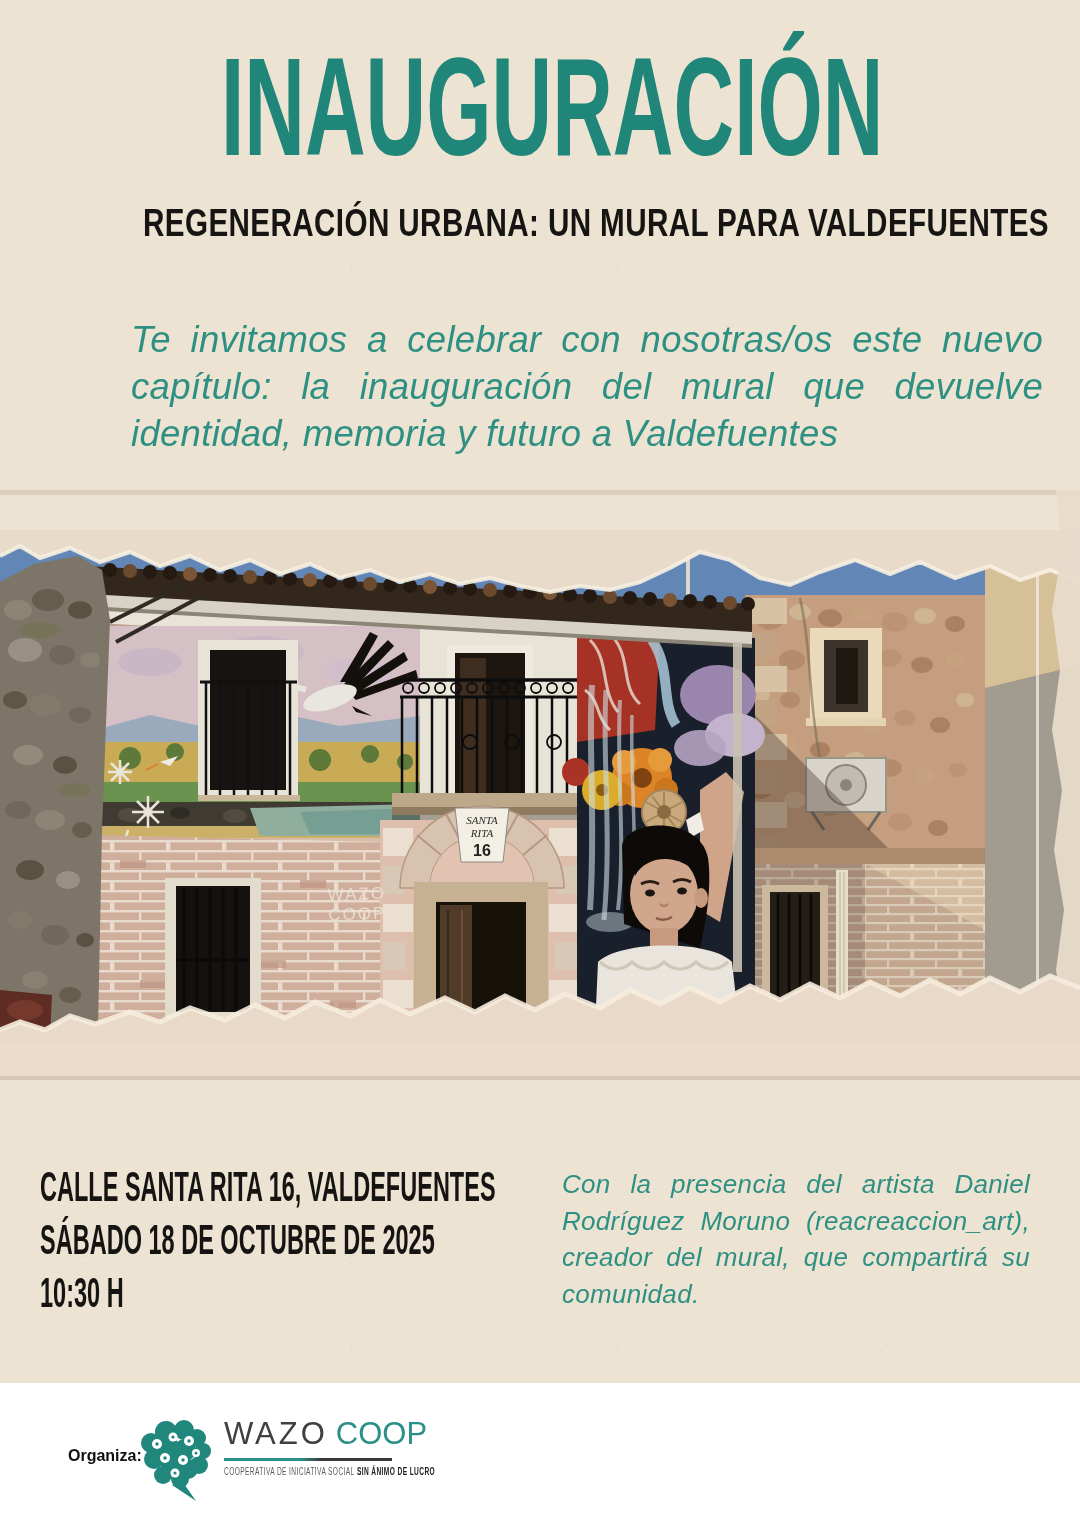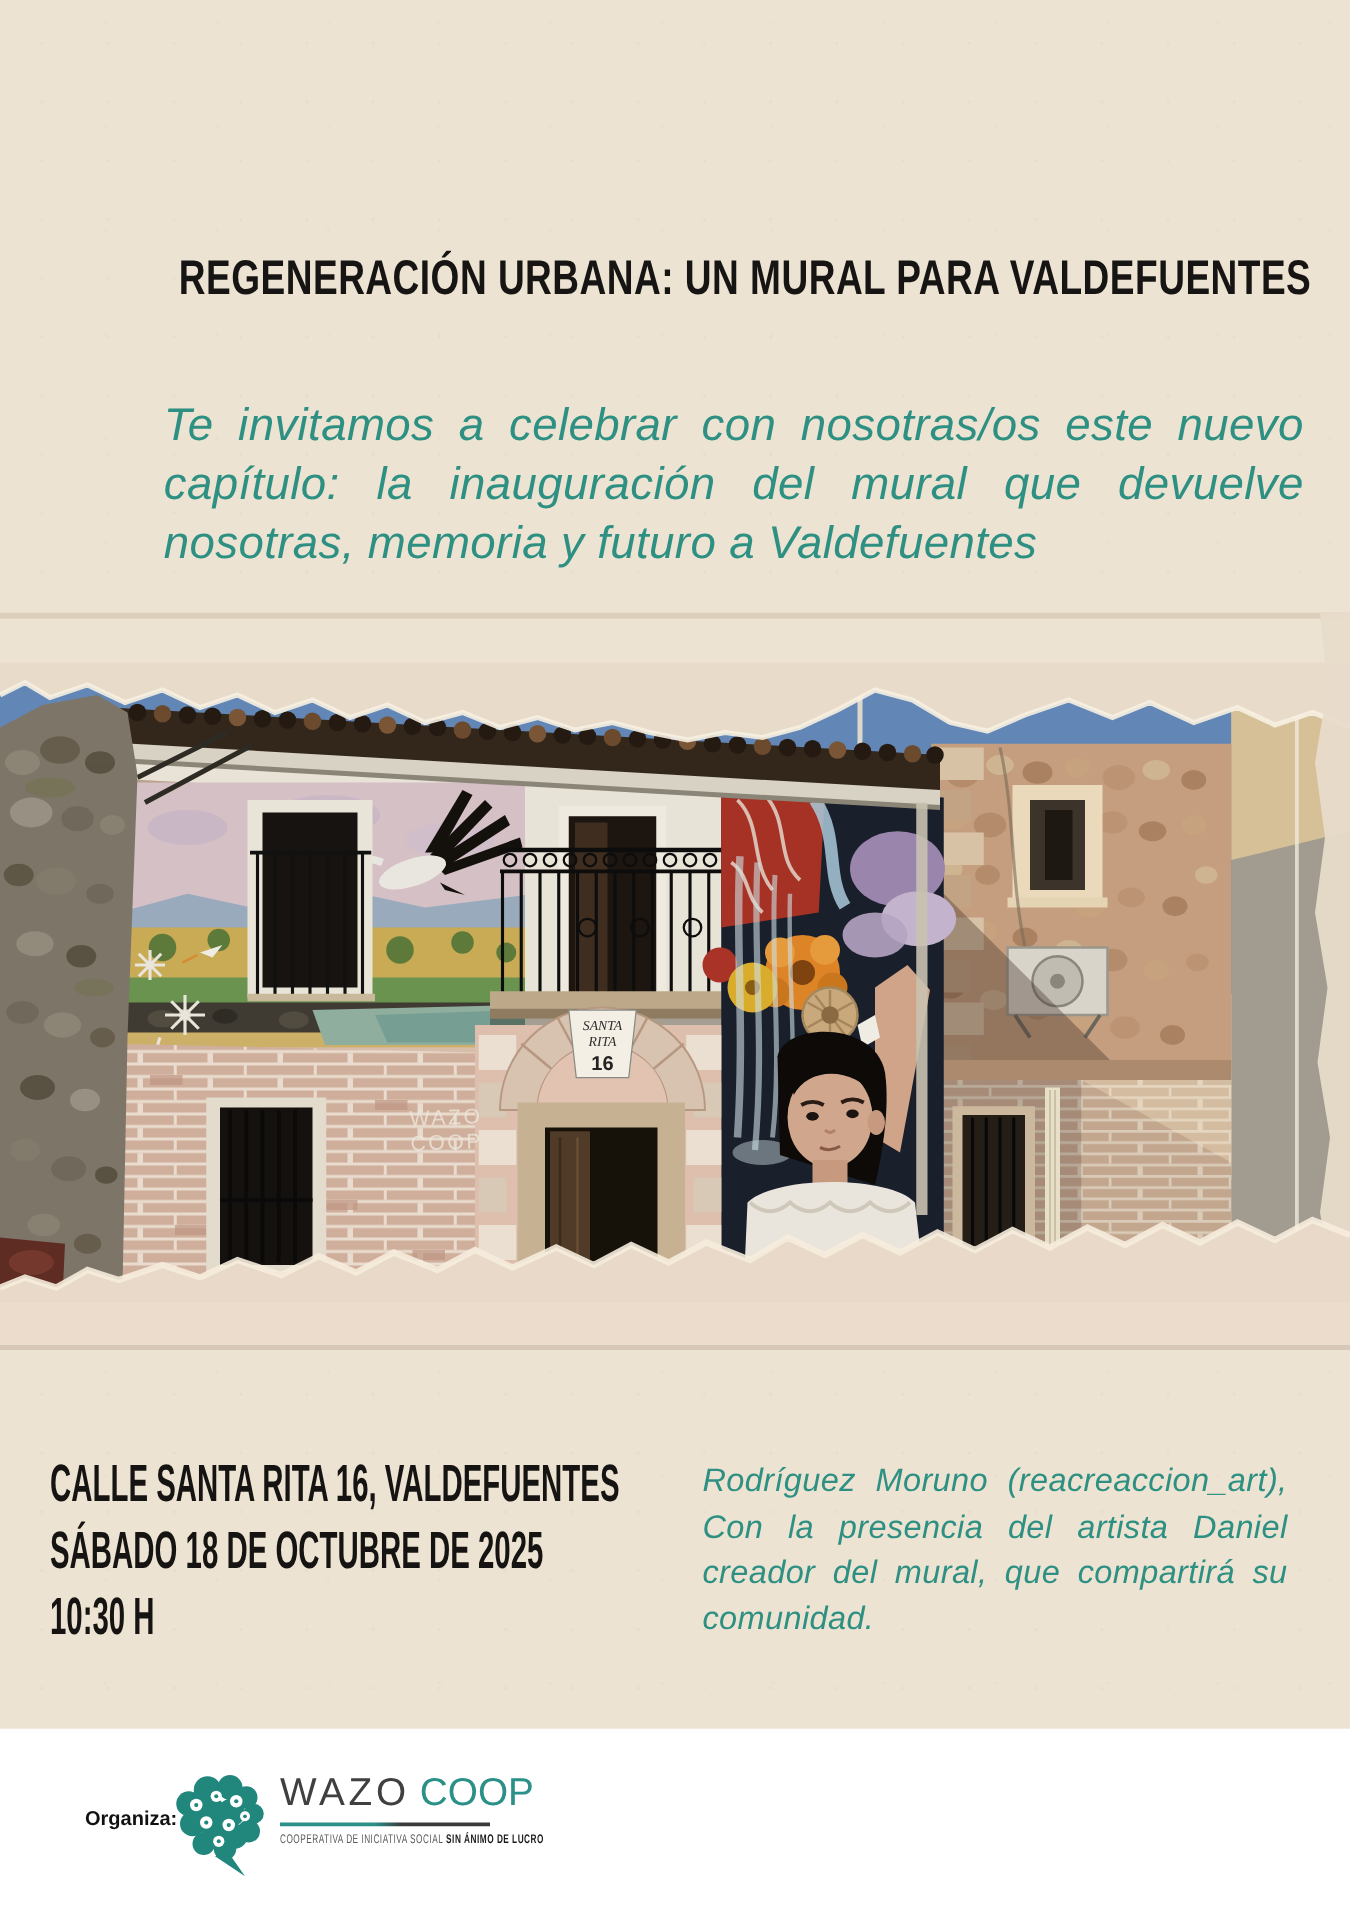--- a/index.html
+++ b/index.html
@@ -48,29 +48,32 @@
     background:linear-gradient(90deg,#2a9088 0%,#2a9088 45%,#3a3a3a 58%,#3a3a3a 100%);}
   .logo-tagline{margin-top:5px;font-size:10px;color:#5a5a5a;white-space:nowrap;
     transform:scaleX(.66);transform-origin:0 50%;letter-spacing:.6px;}
   .logo-tagline .bold{color:#1c1c1c;font-weight:700;}
 </style>
 </head>
 <body>
 
 <div class="poster">
 
+  <div class="title-wrap">
+    <span class="title">INAUGURACIÓN</span>
+  </div>
 
   <div class="subtitle-wrap">
     <span class="subtitle">REGENERACIÓN URBANA: UN MURAL PARA VALDEFUENTES</span>
   </div>
 
   <div class="intro">
     <div class="just">Te invitamos a celebrar con nosotras/os este nuevo</div>
     <div class="just">capítulo: la inauguración del mural que devuelve</div>
-    <div>nosotras, memoria y futuro a Valdefuentes</div>
+    <div>identidad, memoria y futuro a Valdefuentes</div>
   </div>
 
   <svg class="photo" viewBox="0 0 1080 590" aria-hidden="true">
     <defs>
       <pattern id="brickL" width="56" height="20" patternUnits="userSpaceOnUse">
         <rect width="56" height="20" fill="#cfae9b"></rect>
         <rect width="56" height="2.4" fill="#e9dccf"></rect>
         <rect y="10" width="56" height="2.4" fill="#e9dccf"></rect>
         <rect x="27" y="2.4" width="2.4" height="7.6" fill="#e9dccf"></rect>
         <rect x="0" y="12.4" width="2.4" height="7.6" fill="#e9dccf"></rect>
@@ -544,22 +547,22 @@
     </g>
   </svg>
 
   <div class="event">
     <div><span class="cond">CALLE SANTA RITA 16, VALDEFUENTES</span></div>
     <div><span class="cond">SÁBADO 18 DE OCTUBRE DE 2025</span></div>
     <div><span class="cond">10:30 H</span></div>
   </div>
 
   <div class="artist">
+    <div class="just">Con la presencia del artista Daniel</div>
     <div class="just">Rodríguez Moruno (reacreaccion_art),</div>
-    <div class="just">Con la presencia del artista Daniel</div>
     <div class="just">creador del mural, que compartirá su</div>
     <div>comunidad.</div>
   </div>
 
   <div class="footer">
     <div class="footer-inner">
       <span class="organiza">Organiza:</span>
       <div class="logo">
         <svg class="brain" viewBox="0 0 78 84" aria-hidden="true">
           <g fill="#21867c">

